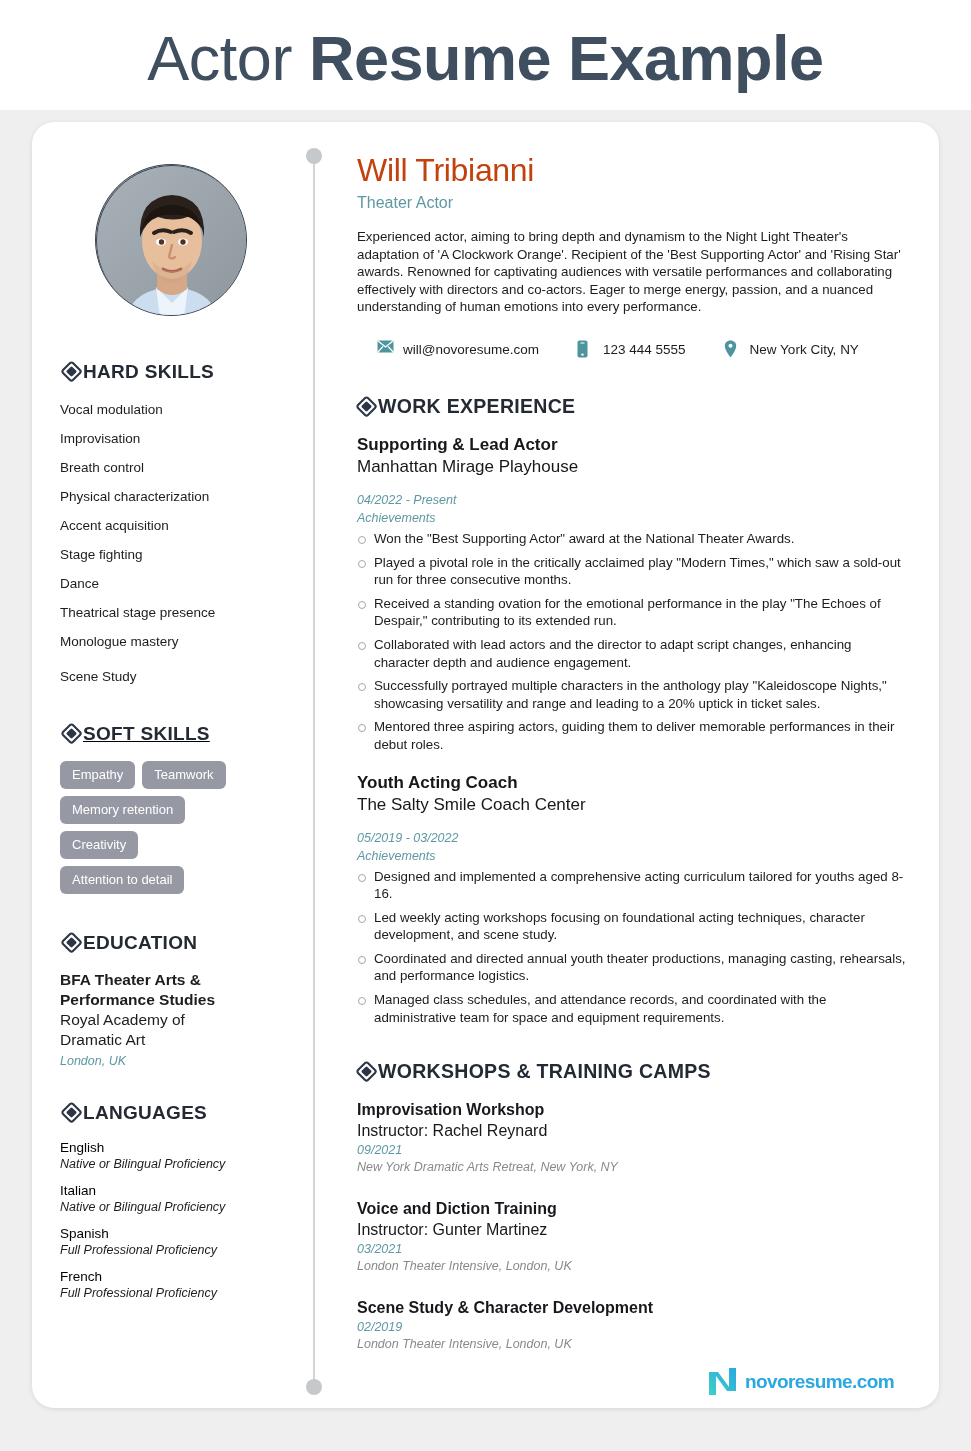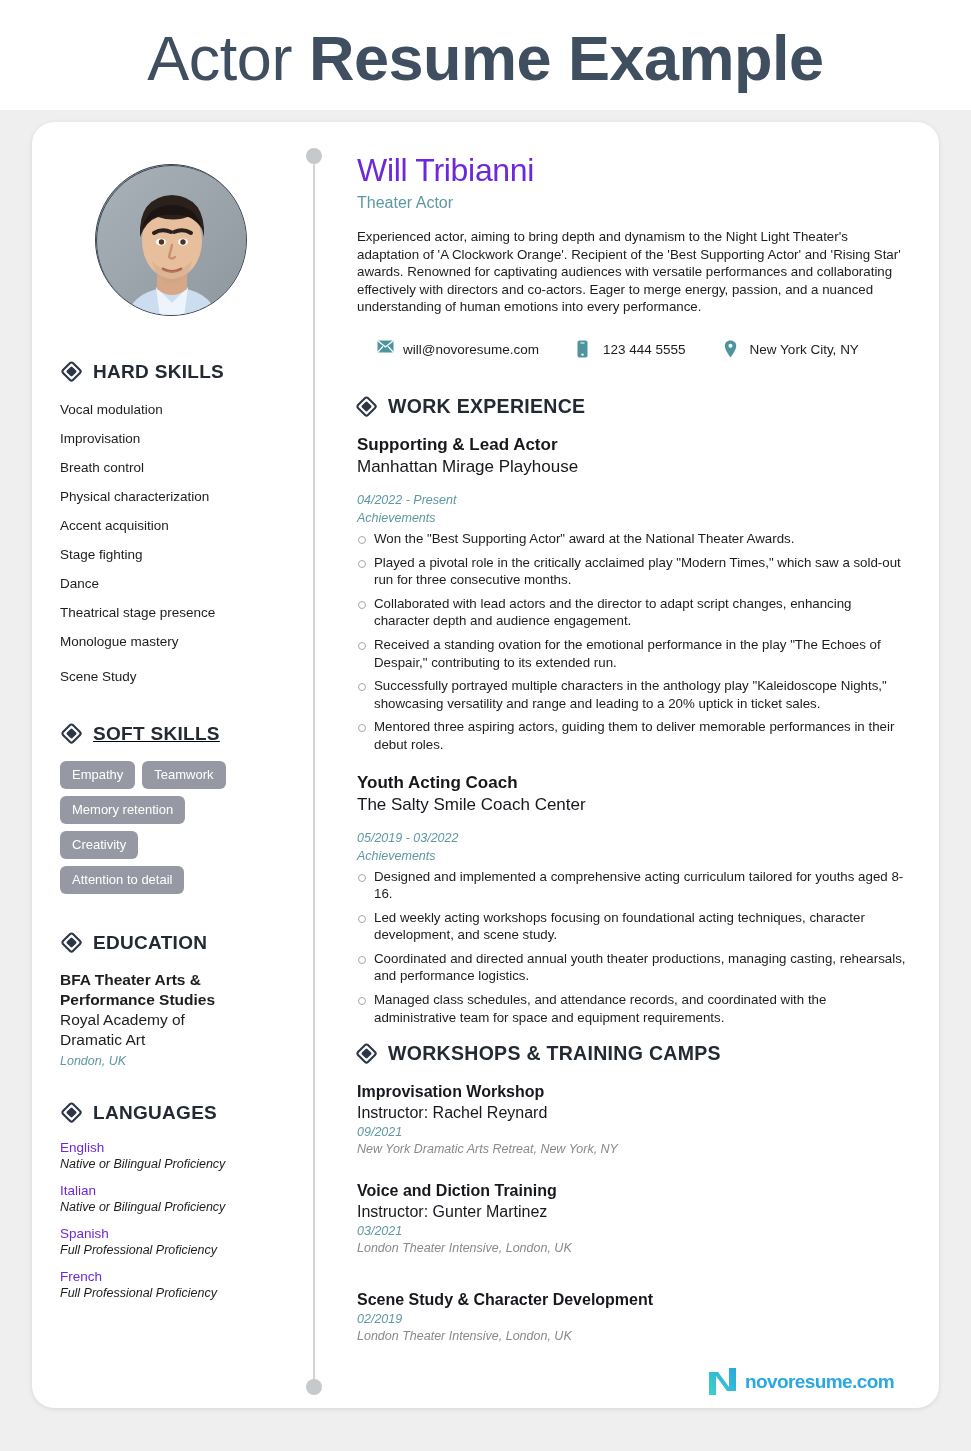--- a/index.html
+++ b/index.html
@@ -55,21 +55,21 @@
     width:152px; height:152px; border-radius:50%;
     margin:14px 0 0 35px;
     overflow:hidden;
     border:1px solid #3c4450;
     background:#9aa3ab;
     position:relative;
   }
   .photo svg { display:block; width:152px; height:152px; }
 
   .sec-head {
-    display:flex; align-items:center; gap:10px;
+    display:flex; align-items:center; 
   }
   .sec-icon { width:23px; height:23px; flex:0 0 23px; }
   .sec-icon svg { display:block; }
   .sec-title {
     font-size:19.5px; font-weight:700; color:#232a34;
     letter-spacing:0.3px; white-space:nowrap;
   }
   .sidebar .sec-title { font-size:19px; }
 
   .skill-item {
@@ -82,28 +82,28 @@
     font-size:13px; line-height:15px;
     padding:6px 12px 7px;
     border-radius:6px;
     margin:0 7px 7px 0;
   }
 
   .edu-degree { font-size:15.5px; font-weight:700; color:#1d1d1d; line-height:20px; }
   .edu-school { font-size:15.5px; font-weight:400; color:#1d1d1d; line-height:20px; }
   .edu-loc { font-size:12.5px; font-style:italic; color:#5e98a3; line-height:16px; margin-top:3px;}
 
-  .lang-name { font-size:13.5px; color:#6d28d9; line-height:16px; }
+  .lang-name { font-size:13.5px; color:#000000; line-height:16px; }
   .lang-level { font-size:12.5px; font-style:italic; color:#1d1d1d; line-height:16px; }
 
   
   .main { position:absolute; left:357px; top:150px; width:552px; }
 
   .name {
-    font-size:32px; font-weight:400; color:#6d28d9;
+    font-size:32px; font-weight:400; color:#c2410c;
     line-height:40px; letter-spacing:-0.3px;
   }
   .role {
     font-size:16px; color:#5e98a3; line-height:22px; margin-top:2px;
   }
   .summary {
     font-size:13.3px; color:#1d1d1d; line-height:17.6px;
     margin-top:14px; width:552px;
   }
 
@@ -339,41 +339,41 @@
   </div>
 
   <div style="margin-top:16px;">
     <div class="job-title">Supporting &amp; Lead Actor</div>
     <div class="job-company">Manhattan Mirage Playhouse</div>
     <div class="job-date">04/2022 - Present</div>
     <div class="ach-label">Achievements</div>
     <ul class="bullets">
       <li>Won the "Best Supporting Actor" award at the National Theater Awards.</li>
       <li>Played a pivotal role in the critically acclaimed play "Modern Times," which saw a sold-out run for three consecutive months.</li>
+      <li>Received a standing ovation for the emotional performance in the play "The Echoes of Despair," contributing to its extended run.</li>
       <li>Collaborated with lead actors and the director to adapt script changes, enhancing character depth and audience engagement.</li>
-      <li>Received a standing ovation for the emotional performance in the play "The Echoes of Despair," contributing to its extended run.</li>
       <li>Successfully portrayed multiple characters in the anthology play "Kaleidoscope Nights," showcasing versatility and range and leading to a 20% uptick in ticket sales.</li>
       <li>Mentored three aspiring actors, guiding them to deliver memorable performances in their debut roles.</li>
     </ul>
   </div>
 
   <div style="margin-top:18px;">
     <div class="job-title">Youth Acting Coach</div>
     <div class="job-company">The Salty Smile Coach Center</div>
     <div class="job-date">05/2019 - 03/2022</div>
     <div class="ach-label">Achievements</div>
     <ul class="bullets">
       <li>Designed and implemented a comprehensive acting curriculum tailored for youths aged 8-16.</li>
       <li>Led weekly acting workshops focusing on foundational acting techniques, character development, and scene study.</li>
       <li>Coordinated and directed annual youth theater productions, managing casting, rehearsals, and performance logistics.</li>
       <li>Managed class schedules, and attendance records, and coordinated with the administrative team for space and equipment requirements.</li>
     </ul>
   </div>
 
-  <div class="sec-head" style="margin-top:16px; margin-left:-2px;text-align:right;">
+  <div class="sec-head" style="margin-top:34px; margin-left:-2px;text-align:right;">
     <span class="sec-icon">
       <svg width="23" height="23" viewBox="0 0 23 23">
           <rect x="4.5" y="4.5" width="14" height="14" rx="2" transform="rotate(45 11.5 11.5)" fill="none" stroke="#2d3646" stroke-width="2.1"></rect>
           <rect x="7.6" y="7.6" width="7.8" height="7.8" rx="1.3" transform="rotate(45 11.5 11.5)" fill="#2d3646"></rect>
         </svg>
     </span>
     <span class="sec-title">WORKSHOPS &amp; TRAINING CAMPS</span>
   </div>
 
   <div style="margin-top:16px;">
@@ -383,21 +383,21 @@
     <div class="ws-place">New York Dramatic Arts Retreat, New York, NY</div>
   </div>
 
   <div style="margin-top:22px;">
     <div class="ws-title">Voice and Diction Training</div>
     <div class="ws-instructor">Instructor: Gunter Martinez</div>
     <div class="ws-date">03/2021</div>
     <div class="ws-place">London Theater Intensive, London, UK</div>
   </div>
 
-  <div style="margin-top:32px;">
+  <div style="margin-top:22px;">
     <div class="ws-title">Scene Study &amp; Character Development</div>
     <div class="ws-date">02/2019</div>
     <div class="ws-place">London Theater Intensive, London, UK</div>
   </div>
 </div>
 
 <div class="logo">
   <span class="logo-mark">
     <svg width="31" height="31" viewBox="0 0 31 31">
       <defs>

